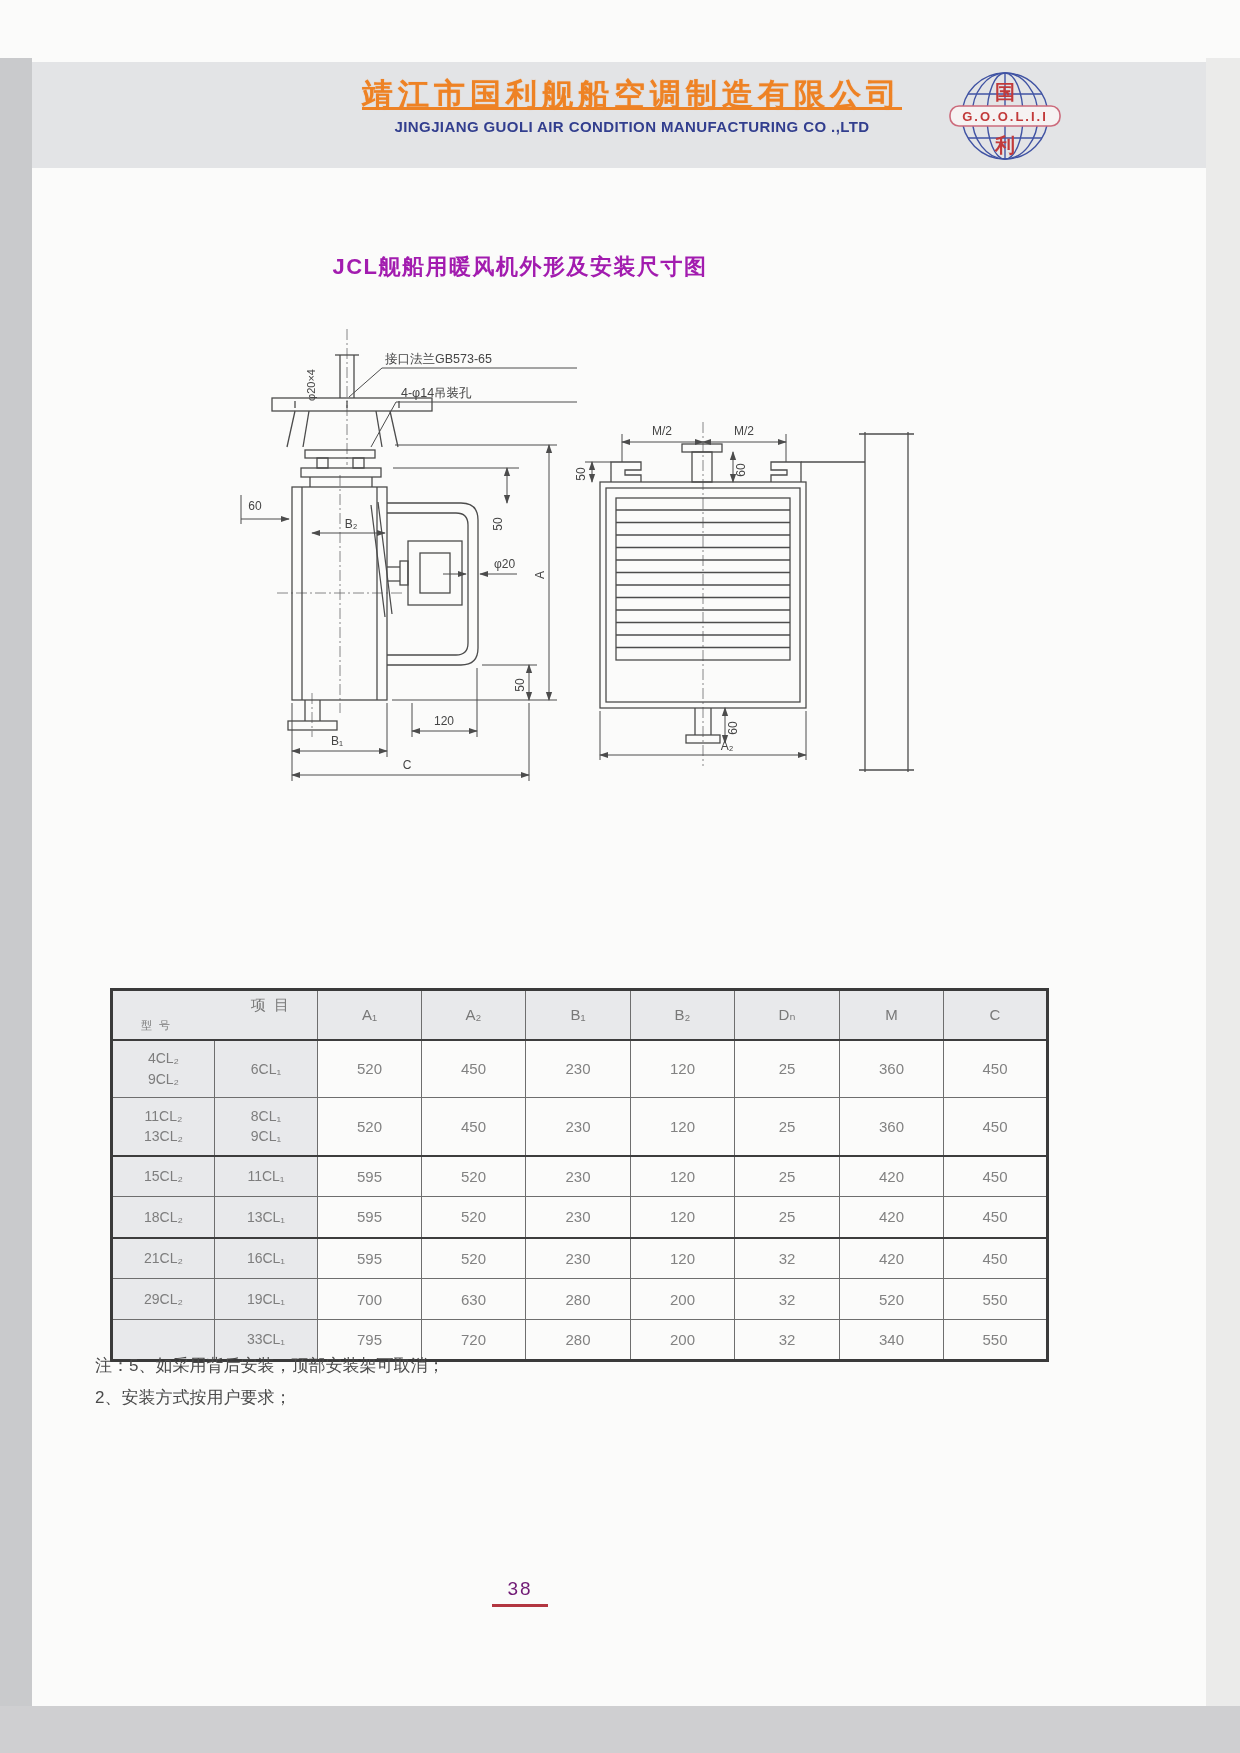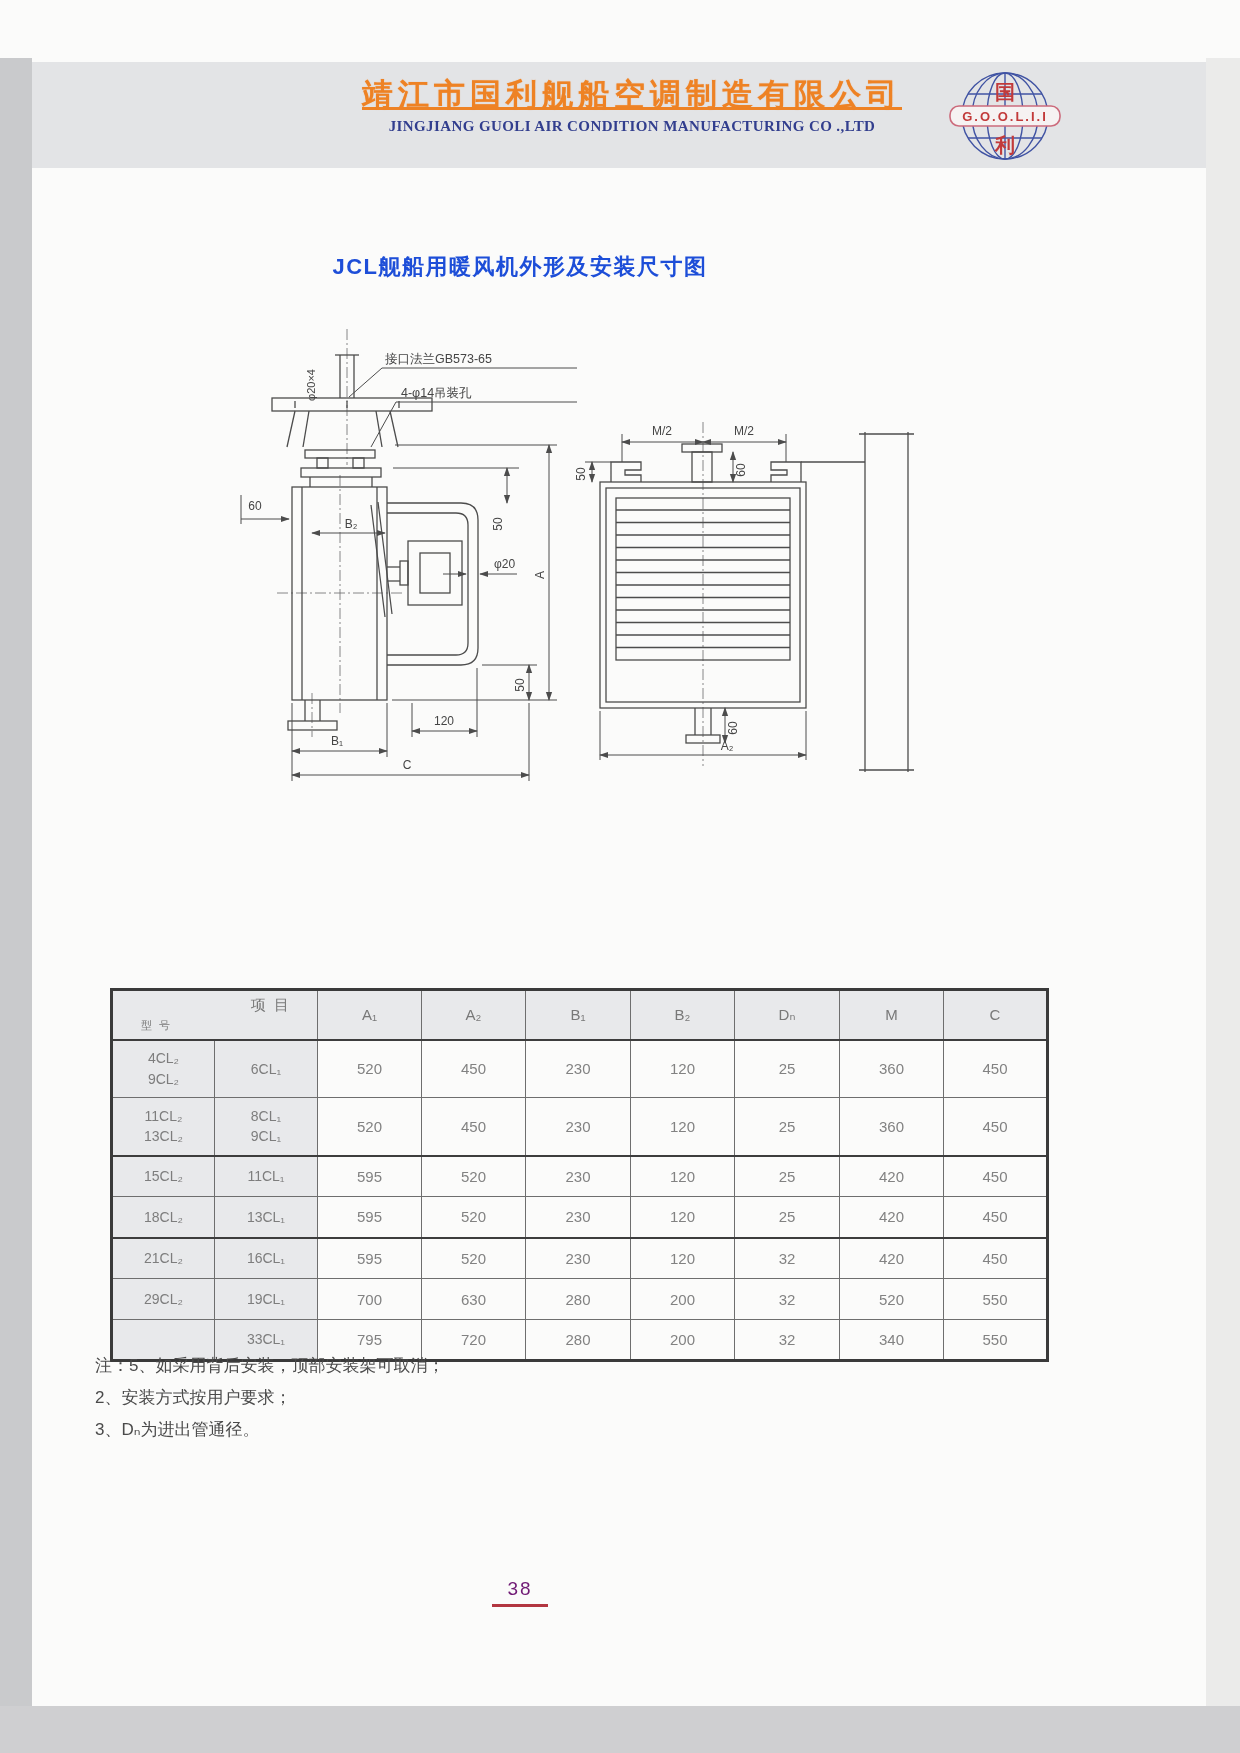--- a/index.html
+++ b/index.html
@@ -7,24 +7,24 @@
         font-family:"Liberation Sans","DejaVu Sans",sans-serif;}
   .strip{position:absolute;}
   .strip-left{left:0;top:58px;width:32px;height:1650px;background:#c9cacc;}
   .strip-right{right:0;top:58px;width:34px;height:1650px;background:#ebebea;}
   .strip-bottom{left:0;top:1706px;width:1240px;height:47px;background:#cfcfd1;}
   .header-band{position:absolute;left:32px;top:62px;width:1174px;height:106px;background:#e3e4e6;}
   .company-cn{position:absolute;left:170px;top:12px;width:860px;text-align:center;
               color:#ee8224;font-size:31px;font-weight:bold;letter-spacing:5px;
               text-shadow:0 0 1px rgba(238,130,36,.55);text-decoration:underline;}
   .company-en{position:absolute;left:170px;top:56px;width:860px;text-align:center;
-              color:#323e8e;font-size:15px;font-weight:bold;letter-spacing:.4px;font-family:Liberation Serif, serif;}
+              color:#323e8e;font-size:15px;font-weight:bold;letter-spacing:.4px;}
   .logo{position:absolute;left:908px;top:2px;}
   .page-title{position:absolute;left:285px;top:252px;width:470px;text-align:center;
-              color:#1d4ed8;font-size:22px;font-weight:bold;letter-spacing:1.5px;}
+              color:#a21caf;font-size:22px;font-weight:bold;letter-spacing:1.5px;}
   svg.drawing{position:absolute;}
   svg.drawing .s{stroke:#4c4c4c;stroke-width:1.3;fill:none;}
   svg.drawing .d{stroke:#4c4c4c;stroke-width:1;fill:none;}
   svg.drawing .cl{stroke:#6a6a6a;stroke-width:.8;fill:none;stroke-dasharray:11 3 2 3;}
   svg.drawing text{fill:#454545;font-size:12px;font-family:"Liberation Sans","DejaVu Sans",sans-serif;}
   table.dim-table{position:absolute;left:110px;top:964px;width:936px;border-collapse:collapse;
         table-layout:fixed;border:3px solid #3a3a3a;background:#fbfbfa;margin-top:24px;}
   table.dim-table th,table.dim-table td{border:1px solid #6e6e6e;text-align:center;vertical-align:middle;padding:0;}
   table.dim-table thead tr{height:50px;}
   table.dim-table tbody tr{height:41px;}
@@ -333,21 +333,20 @@
           <td class="val">32</td>
           <td class="val">340</td>
           <td class="val">550</td>
         </tr>
       </tbody>
   </table>
 
   <div class="notes">
     <div><span>注：</span><span>5、如采用背后安装，顶部安装架可取消；</span></div>
     <div class="indent"><span>2、安装方式按用户要求；</span></div>
-    <div class="indent"><span>3、Dₙ为进出管通径。</span></div>
   </div>
 
   <div class="page-num-wrap">
     <div class="page-num">38</div>
     <div class="page-num-line"></div>
   </div>
 
 </div>
 
 </body></html>

